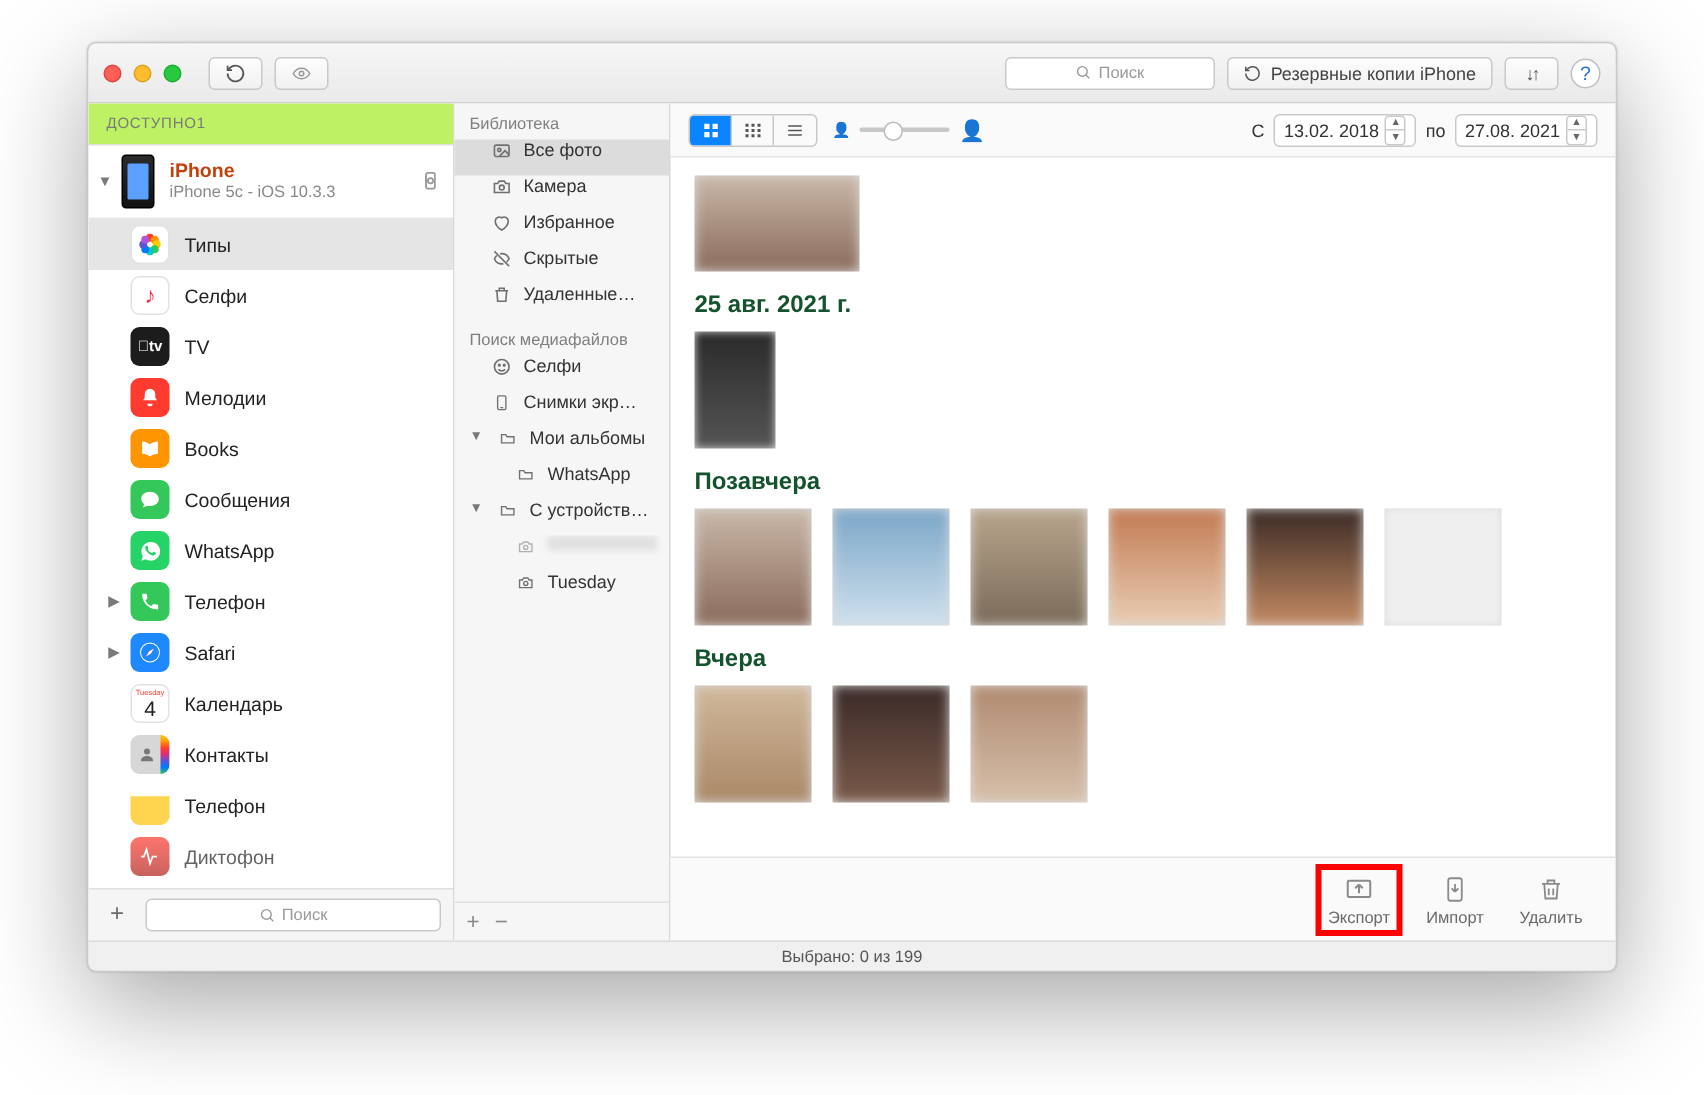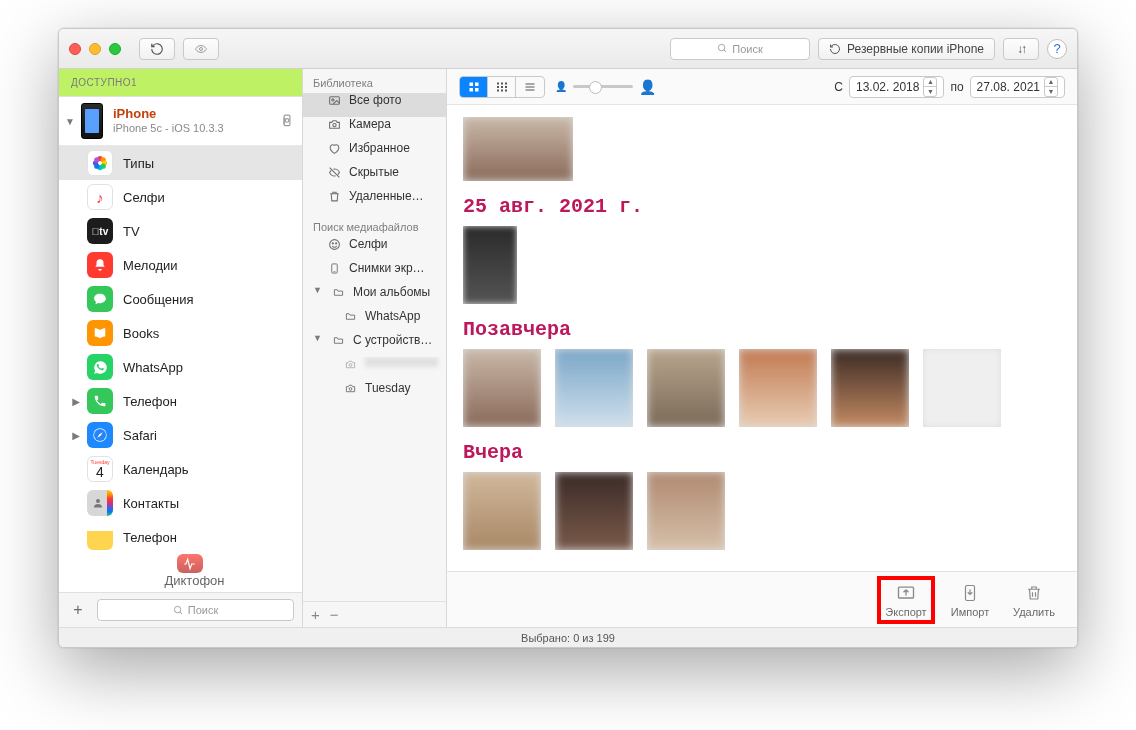--- a/index.html
+++ b/index.html
@@ -199,21 +199,21 @@
   .view-seg .seg.active { background:#0a84ff; color:#fff;}
   .size-slider { display:flex; align-items:center; gap:6px; color:#555; font-size:12px;}
   .size-slider .track { width:60px; height:3px; background:#c8c8c8; border-radius:2px; position:relative;}
   .size-slider .track::after{content:""; position:absolute; left:16px; top:-4px; width:11px; height:11px; background:#fff; border:1px solid #bbb; border-radius:50%;}
   .date-range { display:flex; align-items:center; gap:6px; font-size:12px; color:#333;}
   .date-input { height:22px; border:1px solid #c9c9c9; border-radius:4px; background:#fff; padding:0 6px; display:flex; align-items:center; font-size:12px;}
   .stepper { display:flex; flex-direction:column; margin-left:4px; line-height:1; font-size:7px; color:#666; border:1px solid #c9c9c9; border-radius:3px; width:14px;}
   .stepper span{height:9px; display:flex; align-items:center; justify-content:center;}
   .stepper span:first-child{border-bottom:1px solid #c9c9c9;}
   .grid { flex:1; overflow:auto; padding: 12px 16px;}
-  .sect-title { font-size: 20px; font-weight:700; color:#be185d; margin: 14px 0 8px 0; font-family: Liberation Mono, monospace;}
+  .sect-title { font-size: 16px; font-weight:700; color:#14532d; margin: 14px 0 8px 0;}
   .thumbs { display:flex; gap:14px; flex-wrap:wrap;}
   .thumb {
     width: 78px; height: 78px;
     background:#ddd;
     position:relative; overflow:hidden;
   }
   .thumb.tall { width:54px; height:78px;}
   .thumb.wide { width:110px; height:64px;}
   .thumb.blur::before {
     content:""; position:absolute; inset:0;
@@ -350,34 +350,34 @@
         </div>
         <div class="sb1-item">
           <div class="app-icon icon-ring">
             <svg width="14" height="14" viewBox="0 0 24 24" fill="#fff">
                 <path d="M12 2a6 6 0 0 0-6 6v4l-2 3h16l-2-3V8a6 6 0 0 0-6-6zm0 20a3 3 0 0 0 3-3H9a3 3 0 0 0 3 3z"></path>
               </svg>
           </div>
           <span>Мелодии</span>
         </div>
         <div class="sb1-item">
+          <div class="app-icon icon-books">
+            <svg width="14" height="14" viewBox="0 0 24 24" fill="#fff">
+                <path d="M3 4c3 0 6 1 9 3 3-2 6-3 9-3v14c-3 0-6 1-9 3-3-2-6-3-9-3V4z"></path>
+              </svg>
+          </div>
+          <span>Books</span>
+        </div>
+        <div class="sb1-item">
           <div class="app-icon icon-msg">
             <svg width="14" height="14" viewBox="0 0 24 24" fill="#fff">
                 <path d="M12 3C6 3 2 6.6 2 11c0 2.4 1.3 4.6 3.3 6L4 21l5-2c1 .2 2 .3 3 .3 6 0 10-3.6 10-8S18 3 12 3z"></path>
               </svg>
           </div>
           <span>Сообщения</span>
-        </div>
-        <div class="sb1-item">
-          <div class="app-icon icon-books">
-            <svg width="14" height="14" viewBox="0 0 24 24" fill="#fff">
-                <path d="M3 4c3 0 6 1 9 3 3-2 6-3 9-3v14c-3 0-6 1-9 3-3-2-6-3-9-3V4z"></path>
-              </svg>
-          </div>
-          <span>Books</span>
         </div>
         <div class="sb1-item">
           <div class="app-icon icon-wa">
             <svg width="15" height="15" viewBox="0 0 24 24" fill="#fff">
                 <path d="M12 2a10 10 0 0 0-8.5 15.2L2 22l4.9-1.4A10 10 0 1 0 12 2zm4.7 13.3c-.2.6-1.2 1.1-1.7 1.1-.4 0-1 .2-3.3-.8-2.8-1.2-4.5-4.1-4.6-4.3-.1-.2-1-1.4-1-2.7s.6-1.9.9-2.1c.2-.2.5-.3.7-.3h.5c.2 0 .4 0 .6.5l.8 2c.1.2 0 .4-.1.5l-.4.5c-.1.2-.3.3-.1.6.2.3.8 1.3 1.7 2.1 1.2 1 2.1 1.3 2.4 1.4.3.1.4.1.6-.1l.9-1c.2-.2.4-.2.6-.1l1.9.9c.2.1.4.2.4.3 0 .2 0 .9-.2 1.5z"></path>
               </svg>
           </div>
           <span>WhatsApp</span>
         </div>
         <div class="sb1-item" style="position:relative;">
@@ -414,21 +414,21 @@
                 <circle cx="12" cy="8" r="4"></circle>
                 <path d="M4 20c0-4 4-6 8-6s8 2 8 6v1H4z"></path>
               </svg>
           </div>
           <span>Контакты</span>
         </div>
         <div class="sb1-item">
           <div class="app-icon icon-notes"></div>
           <span>Телефон</span>
         </div>
-        <div class="sb1-item" style="opacity:0.7;flex-direction:column;">
+        <div class="sb1-item" style="opacity:0.7;">
           <div class="app-icon icon-dict">
             <svg width="14" height="14" viewBox="0 0 24 24" fill="none" stroke="#fff" stroke-width="2">
                 <path d="M2 12h3l3-8 4 16 3-8h5"></path>
               </svg>
           </div>
           <span>Диктофон</span>
         </div>
       </div>
       <div class="sb1-footer">
         <div class="plus-btn">+</div>

